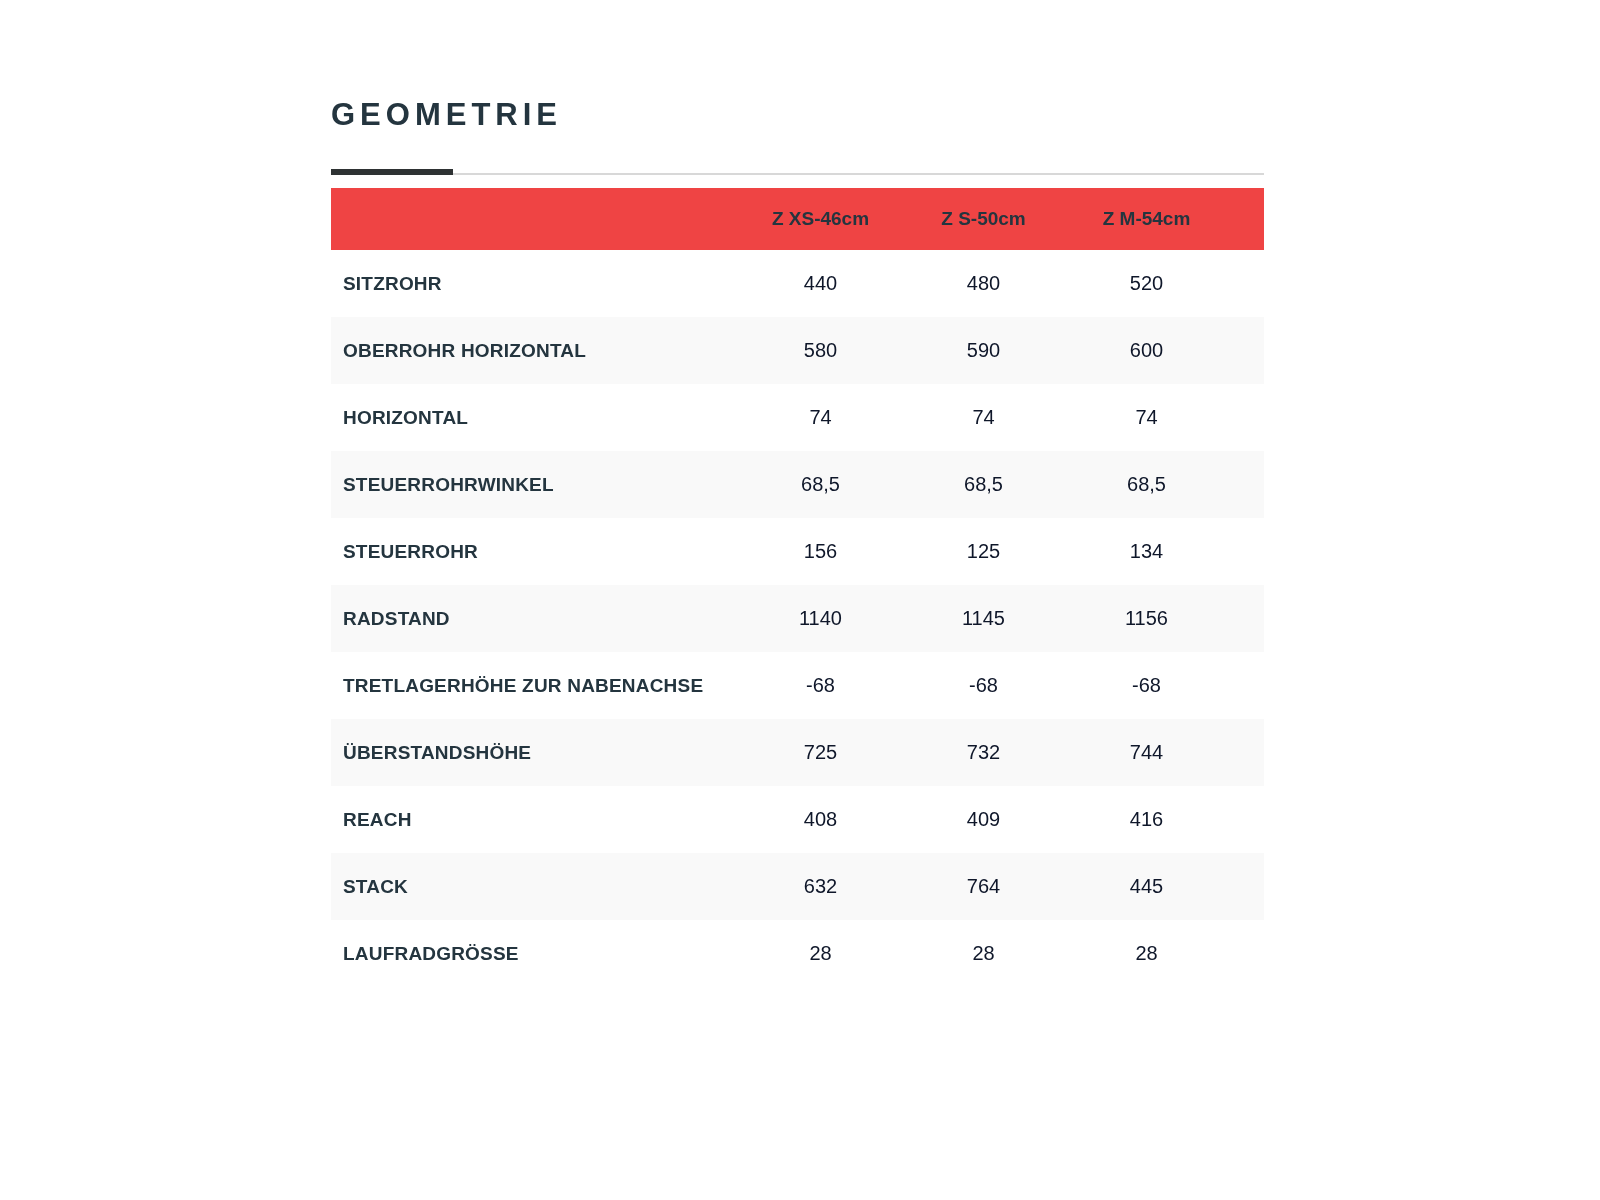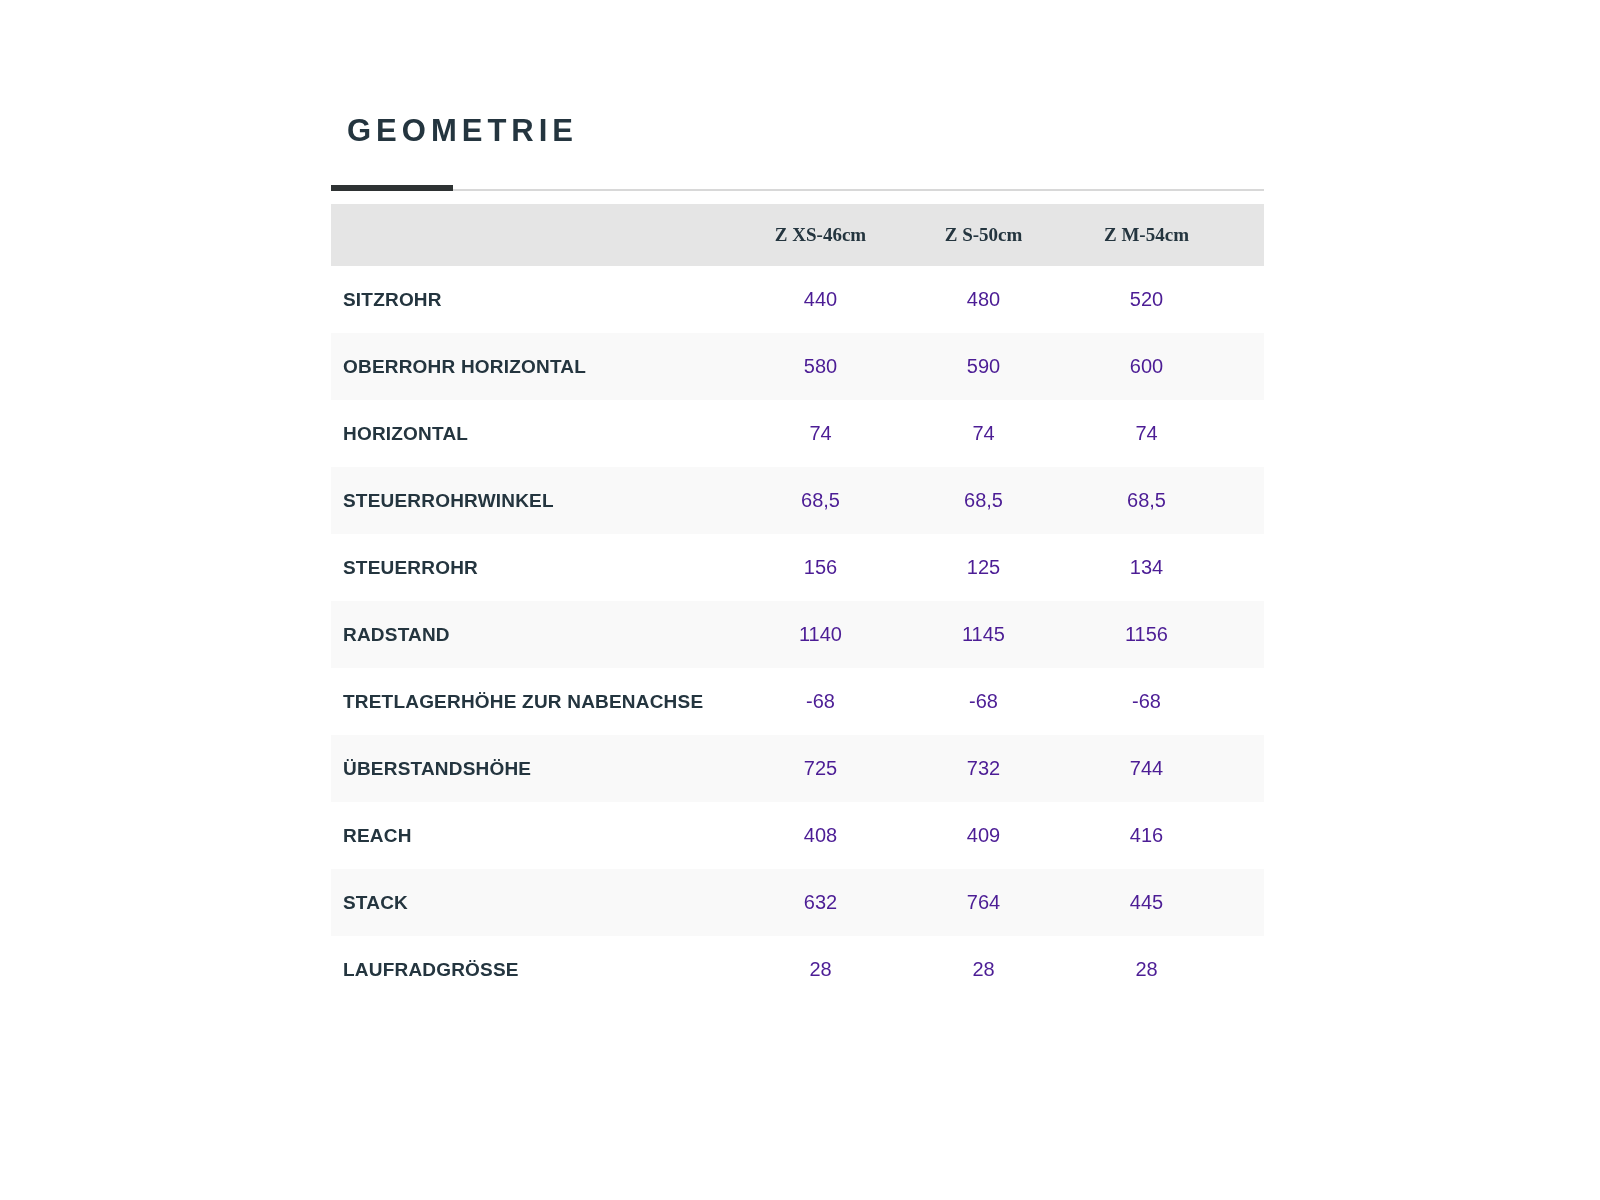--- a/index.html
+++ b/index.html
@@ -4,44 +4,44 @@
 <style>
   html, body { margin: 0; padding: 0; background: #ffffff; }
   body {
     width: 1600px; height: 1200px; position: relative;
     font-family: "Liberation Sans", sans-serif;
     color: #24353f;
     -webkit-font-smoothing: antialiased;
   }
   .geometry-section { position: absolute; left: 331px; top: 96px; width: 933px; }
   .section-title {
-    margin: 16px; padding: 0;
+    margin: 0; padding: 0;
     font-size: 31px; line-height: 38px; font-weight: 700;
     letter-spacing: 5px; color: #24353f;
   }
   .title-rule { position: relative; height: 6px; margin-top: 35px; }
   .title-rule-light { position: absolute; left: 0; right: 0; bottom: 0; height: 2px; background: #d8d8d8; }
   .title-rule-accent { position: absolute; left: 0; bottom: 0; width: 122px; height: 6px; background: #2e3233; }
   table.geometry-table {
     width: 100%; margin-top: 13px;
     border-collapse: collapse; table-layout: fixed;
   }
-  thead tr { background: #e5e5e5; font-family: Liberation Serif, serif; }
+  thead tr { background: #ef4444; }
   thead th {
     height: 62px; font-size: 19px; font-weight: 700;
     text-align: center; padding: 0; color: #24353f;
   }
   tbody td { height: 67px; padding: 0; }
   tbody tr:nth-child(even) { background: #f9f9f9; }
   .label-cell {
     text-align: left; padding-left: 12px !important;
     font-weight: 700; font-size: 19px; letter-spacing: 0.2px;
     color: #24353f; white-space: nowrap;
   }
-  .value-cell { text-align: center; font-weight: 400; font-size: 20px; color: #4c1d95; }
+  .value-cell { text-align: center; font-weight: 400; font-size: 20px; color: #0f172a; }
   .spacer-cell { padding: 0; }
 </style>
 </head>
 <body>
 
 <main>
   <section class="geometry-section">
     <h2 class="section-title">GEOMETRIE</h2>
     <div class="title-rule">
       <div class="title-rule-light"></div>

